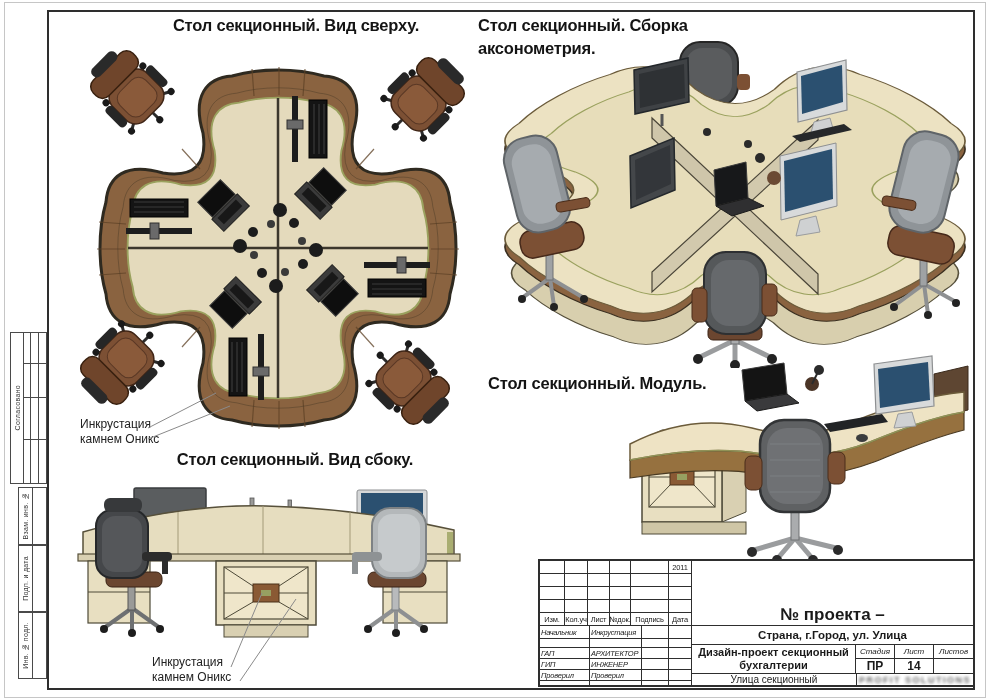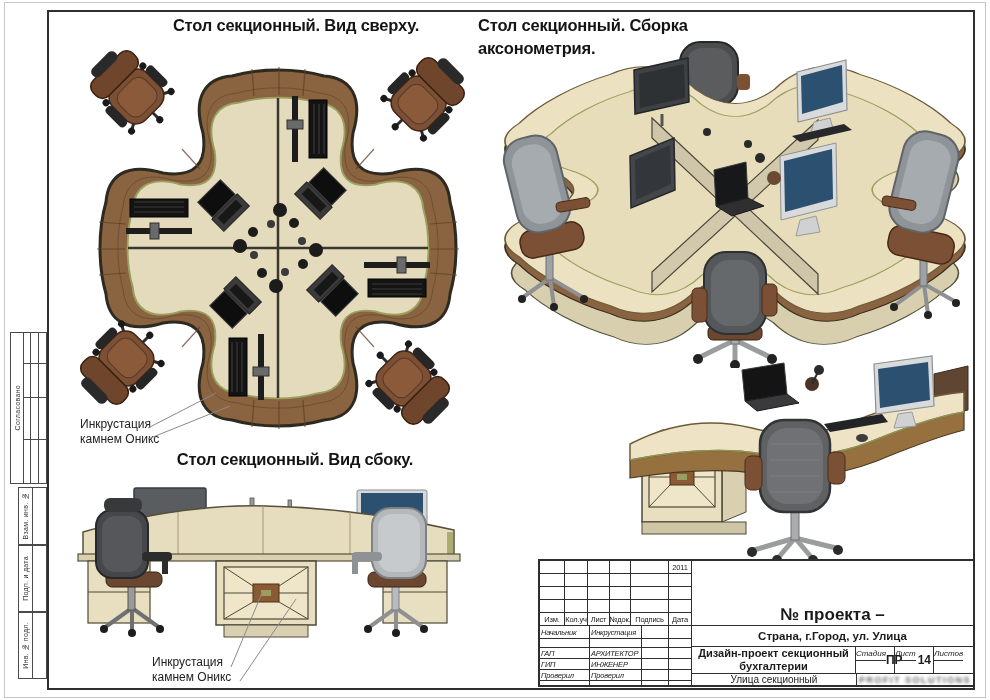--- a/index.html
+++ b/index.html
@@ -33,21 +33,21 @@
   .sg>div{border-right:1px solid #2e2e2e;border-bottom:1px solid #2e2e2e;display:flex;align-items:center;padding-left:1px;
           font-style:italic;font-size:7.5px;letter-spacing:-0.2px;overflow:hidden;box-sizing:border-box;}
   .sg>div:nth-child(4n){border-right:none;}
   .sg>div:nth-child(n+21){border-bottom:none;}
   .tb-right{flex:1;display:flex;flex-direction:column;}
   .tb-r1{height:28px;border-bottom:1px solid #2e2e2e;display:flex;align-items:center;justify-content:center;font-weight:bold;font-size:17px;margin-top:44px;}
   .tb-r2{height:30px;border-bottom:1px solid #2e2e2e;display:flex;align-items:center;justify-content:center;font-weight:bold;font-size:11.5px;}
   .tb-r3{height:35px;border-bottom:1px solid #2e2e2e;display:flex;}
   .tb-proj{width:164px;border-right:1px solid #2e2e2e;display:flex;align-items:center;justify-content:center;text-align:center;
            font-weight:bold;font-size:11px;line-height:1.2;padding:0 6px;box-sizing:border-box;}
-  .tb-col{width:39px;border-right:1px solid #2e2e2e;display:flex;flex-direction:row;box-sizing:border-box;text-align:center;}
+  .tb-col{width:39px;border-right:1px solid #2e2e2e;display:flex;flex-direction:column;box-sizing:border-box;text-align:center;}
   .tb-col.last{flex:1;border-right:none;}
   .tb-col-h{height:13px;border-bottom:1px solid #2e2e2e;display:flex;align-items:center;justify-content:center;font-style:italic;font-size:8px;}
   .tb-col-v{flex:1;display:flex;align-items:center;justify-content:center;font-weight:bold;font-size:12px;}
   .tb-r4{flex:1;display:flex;}
   .tb-name{width:164px;border-right:1px solid #2e2e2e;display:flex;align-items:center;justify-content:center;font-size:10px;}
   .tb-logo{flex:1;display:flex;align-items:center;justify-content:center;}
   .logo-text{filter:blur(1.6px);opacity:.85;color:#4a4a4a;font-weight:bold;font-size:9px;letter-spacing:1.5px;}
   svg{display:block;}
 </style>
 </head>
@@ -93,20 +93,21 @@
         <span class="vt">Инв. № подл.</span>
       </div>
     <div style="flex:1"></div>
   </div>
 
   <div class="vtitle center" style="left:106px;top:14px;width:380px;">Стол секционный. Вид сверху.</div>
   <div class="vtitle" style="left:478px;top:14px;">
     <span style="display:block">Стол секционный. Сборка</span>
     <span style="display:block">аксонометрия.</span>
   </div>
+  <div class="vtitle" style="left:488px;top:372px;">Стол секционный. Модуль.</div>
   <div class="vtitle center" style="left:105px;top:448px;width:380px;">Стол секционный. Вид сбоку.</div>
 
   <svg class="abs" style="left:55px;top:42px;" width="420" height="400" viewBox="0 0 420 400">
     <defs>
       <path id="qf" d="M -75,-115 C -86,-152 -72,-170 -46,-172 C -18,-180 18,-180 46,-172 C 72,-170 86,-152 75,-115 Q 68,-68 115,-75 C 152,-86 170,-72 172,-46 C 180,-18 180,18 172,46 C 170,72 152,86 115,75 Q 68,68 75,115 C 86,152 72,170 46,172 C 18,180 -18,180 -46,172 C -72,170 -86,152 -75,115 Q -68,68 -115,75 C -152,86 -170,72 -172,46 C -180,18 -180,-18 -172,-46 C -170,-72 -152,-86 -115,-75 Q -68,-68 -75,-115 Z"></path>
       <g id="ws">
         <rect x="14" y="-152" width="6" height="66" fill="#1d1d1d"></rect>
         <rect x="9" y="-128" width="16" height="9" fill="#6a6a6a" stroke="#2e2e2e" stroke-width="1"></rect>
         <rect x="31" y="-148" width="18" height="58" fill="#141414" stroke="#000" stroke-width="1"></rect>
         <path d="M 36,-144 L 36,-94 M 41,-144 L 41,-94 M 46,-144 L 46,-94" stroke="#3a3a3a" stroke-width="1.2"></path>

